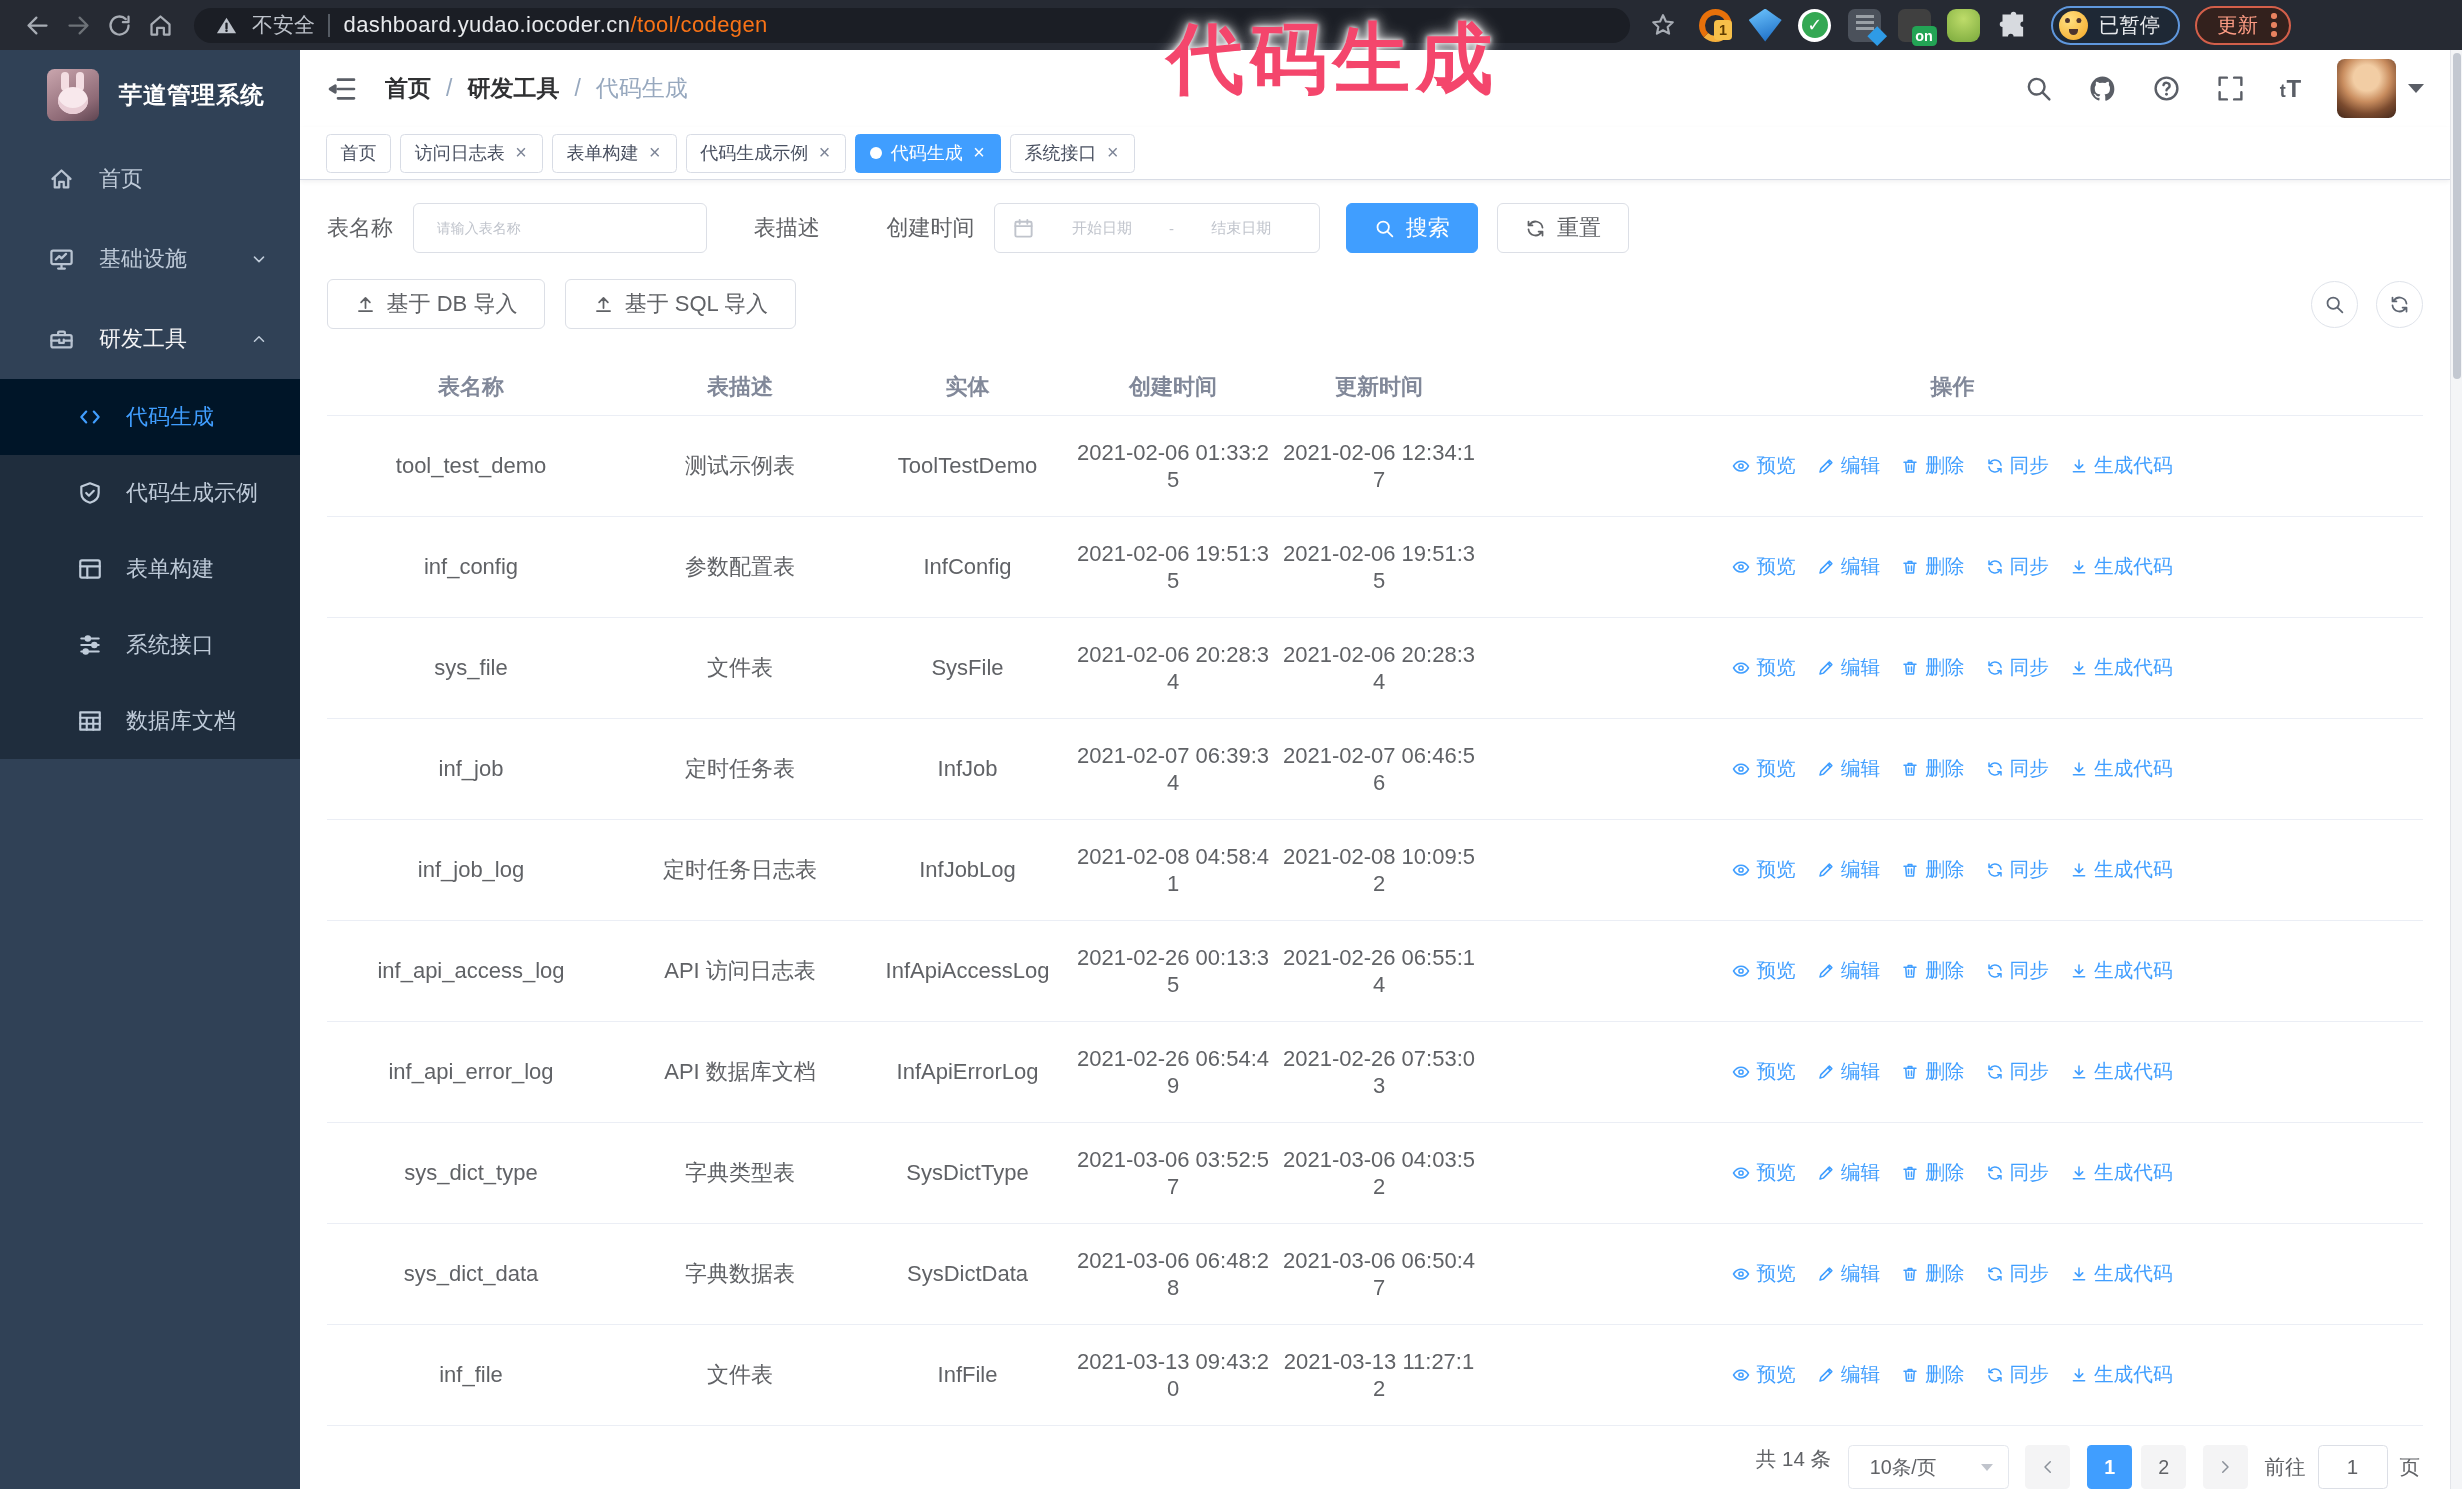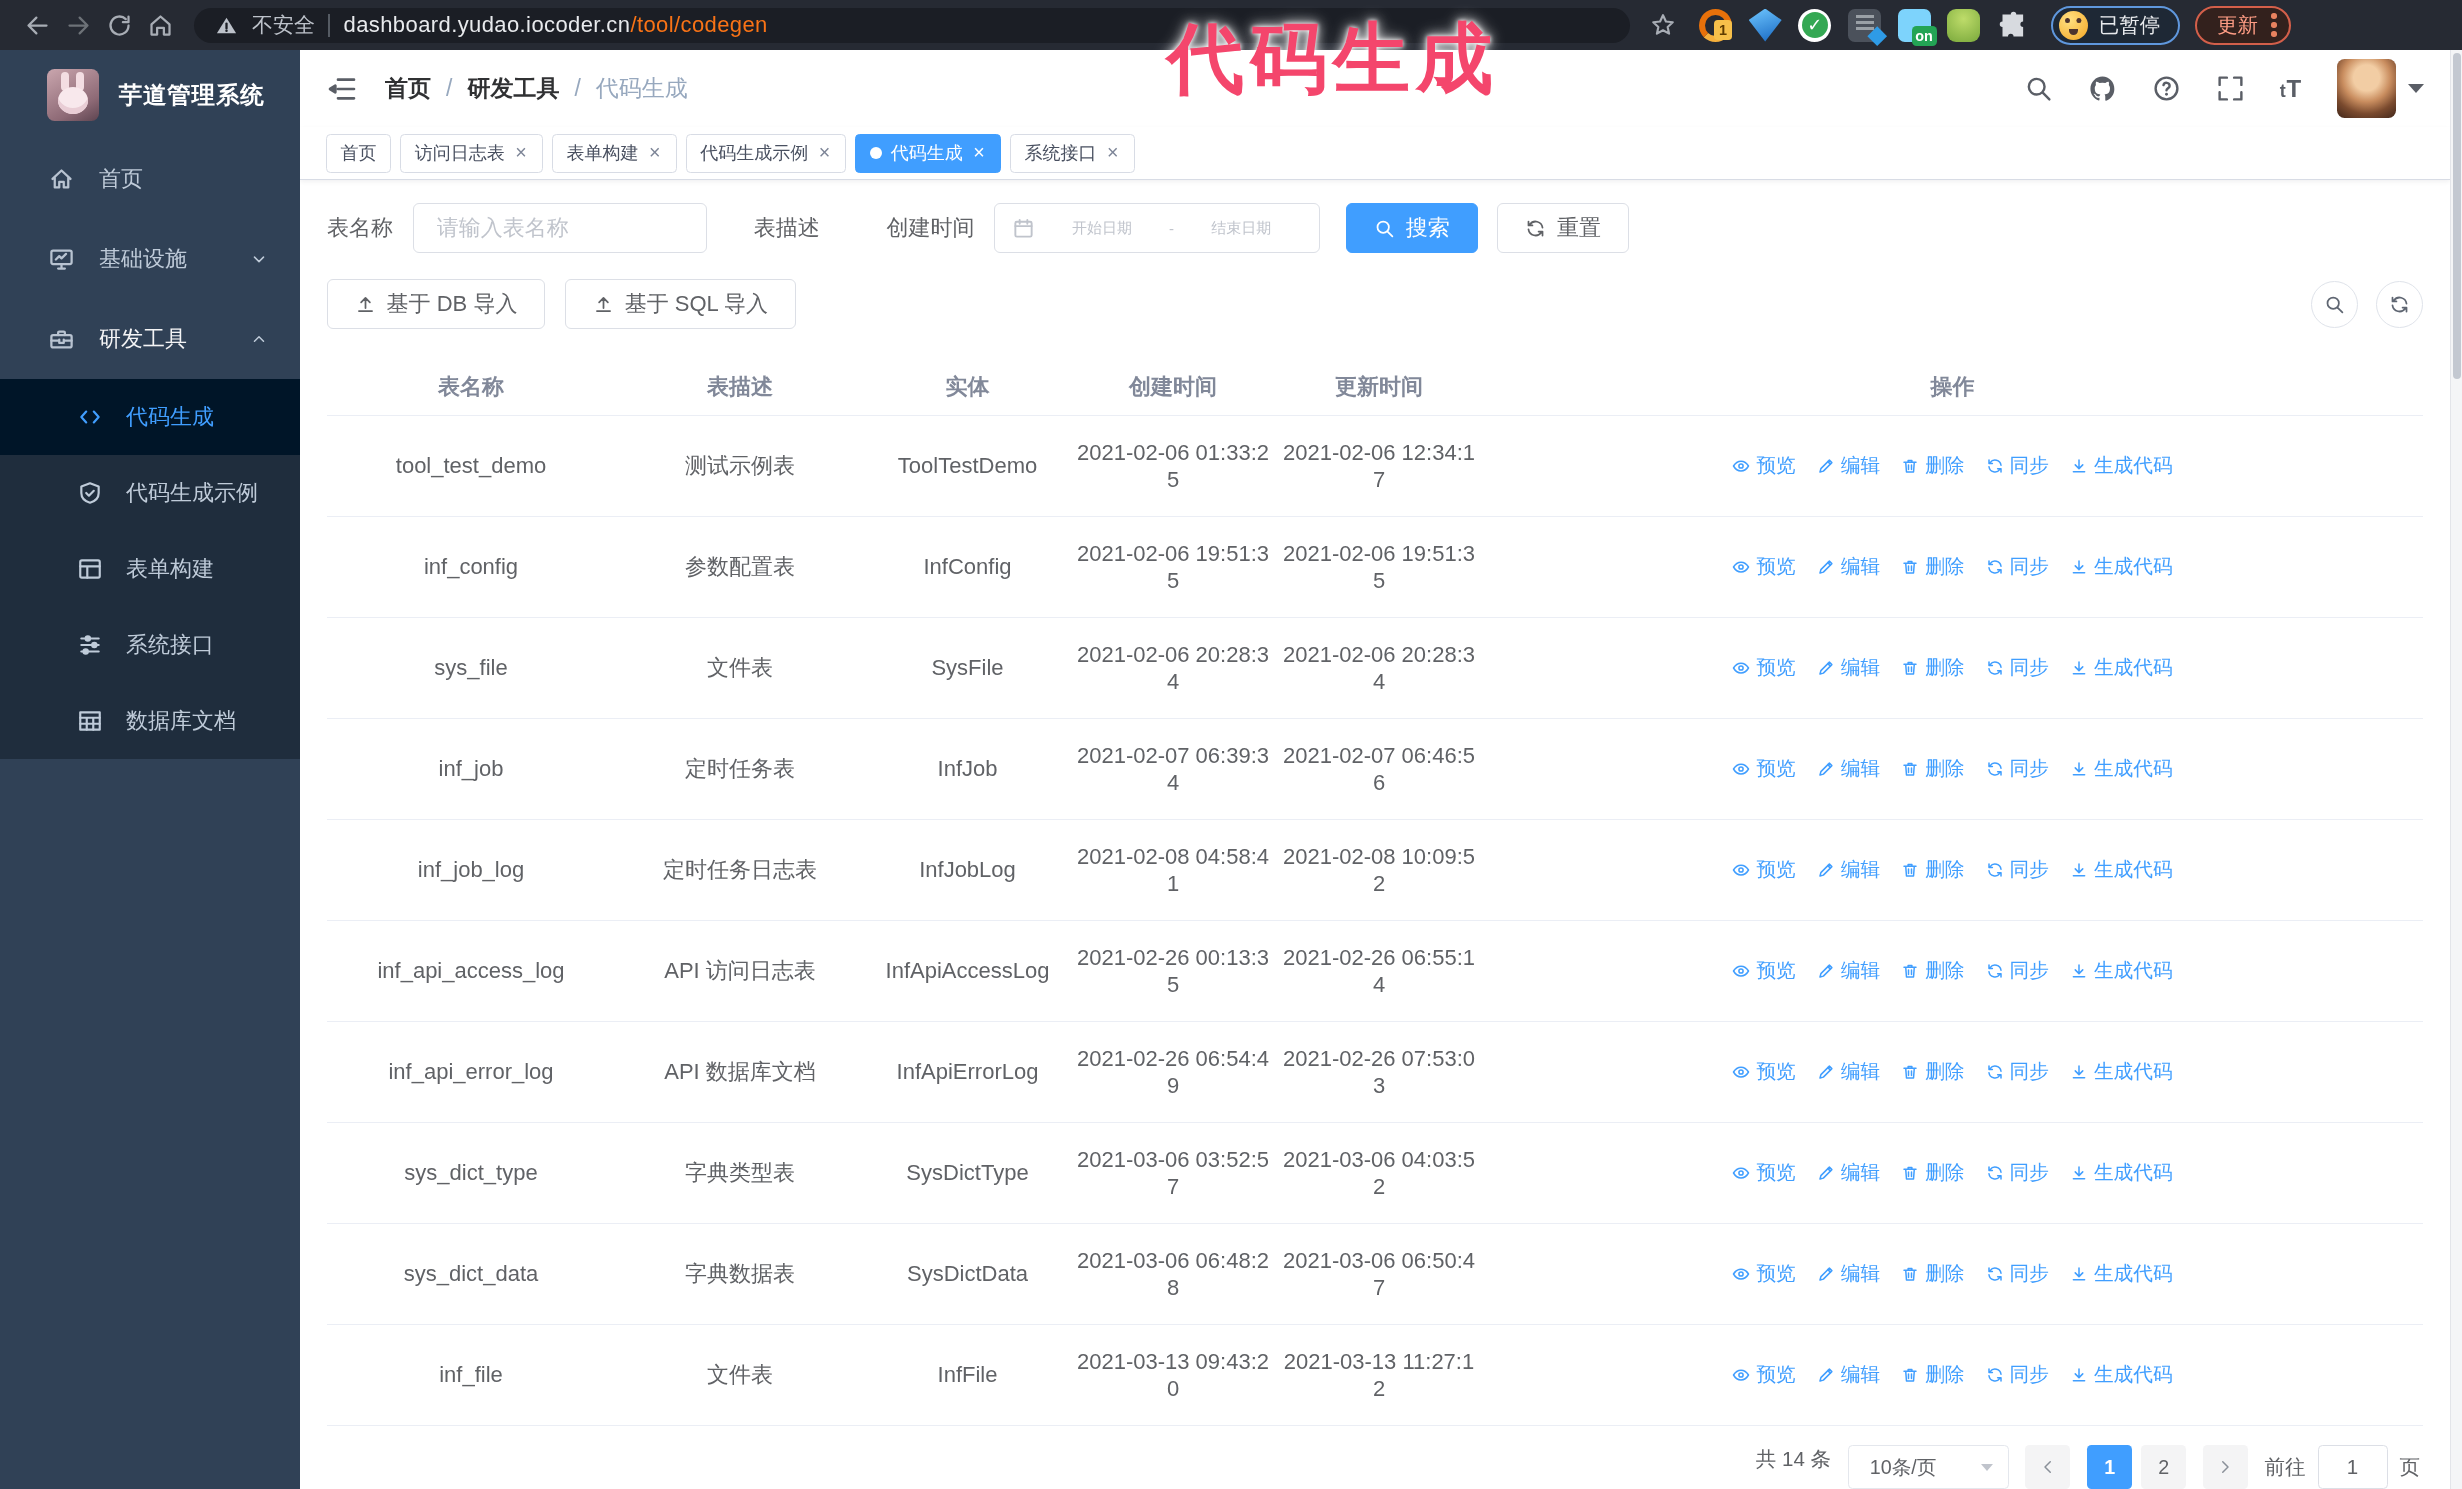--- a/index.html
+++ b/index.html
@@ -29,21 +29,21 @@
   .ext-c { border: 6.8px solid #e8710a; border-bottom-color: #f6b03c; border-radius: 50%; }
   .ext-c .ext-badge { background: #f7c04a; color: #5f3c00; }
   .ext-gem { background: linear-gradient(160deg,#6ec6ff,#1565c0); clip-path: polygon(50% 0,100% 35%,50% 100%,0 35%); border-radius: 0; }
   .ext-check { background: #fff; border-radius: 50%; display: flex; align-items: center; justify-content: center; }
   .ext-check::after { content: "✓"; width: 26px; height: 26px; border-radius: 50%; background: #34a853; color: #fff;
     font-size: 18px; font-weight: 700; display: flex; align-items: center; justify-content: center; }
   .ext-grid { background: #4b515b; }
   .ext-grid::after { content: ""; position: absolute; left: 7.6px; top: 6px; width: 18px; height: 15px;
     background: linear-gradient(#9aa0a6 3px, transparent 3px); background-size: 100% 6px; }
   .ext-grid .ext-badge { background: #2e9be6; color: #fff; clip-path: polygon(50% 0,100% 50%,50% 100%,0 50%); width: 19.7px; }
-  .ext-on { background: #7dd3fc; }
+  .ext-on { background: #404040; }
   .ext-on .ext-badge { background: #23a455; color: #fff; padding: 0 3.8px; border-radius: 4.5px; }
   .ext-bot { background: radial-gradient(circle at 50% 30%, #bedc6a, #7aa93c); border-radius: 9px; }
   .ext-puzzle { color: #d7dadf; font-size: 33px; border-radius: 0; }
   .profile-badge { margin-left: 21px; height: 39px; border: 2.3px solid #5f97dd; border-radius: 21px; background: #1e2835;
     display: flex; align-items: center; gap: 10.6px; padding: 0 18px 0 6px; color: #e8eaed; font-size: 20.5px; flex: none; }
   .face { width: 29px; height: 29px; border-radius: 50%; background: radial-gradient(circle at 35% 30%, #ffe082, #f5a623); position: relative; }
   .face::before { content: ""; position: absolute; top: 7.6px; left: 6px; width: 4.5px; height: 5.3px; border-radius: 50%;
     background: #4e342e; box-shadow: 11.4px 0 0 #4e342e; }
   .face::after { content: ""; position: absolute; bottom: 4.5px; left: 9.8px; width: 9px; height: 6px;
     background: #4e342e; border-radius: 0 0 9px 9px; }
@@ -99,21 +99,21 @@
   .tag .dot { width: 12px; height: 12px; border-radius: 50%; background: #fff; }
   .tag .close { font-size: 19.7px; line-height: 1; color: #7d8597; padding: 0 1.5px; }
   .tag.active { background: #409eff; border-color: #409eff; color: #fff; }
   .tag.active .close { color: #fff; }
 
   .content { padding: 23px 27px 0; }
   .filters { display: flex; align-items: center; }
   .f-group { display: flex; align-items: center; margin-right: 47px; }
   .f-label { font-size: 22px; color: #606266; margin-right: 19.7px; font-weight: 500; white-space: nowrap; }
   .f-input { width: 294px; height: 50px; border: 1.5px solid #dcdfe6; border-radius: 6px; padding: 0 23px;
-    font-size: 22px; color: #606266; outline: none; font-family: inherit; }
+    font-size: 14px; color: #606266; outline: none; font-family: inherit; }
   .f-input::placeholder { color: #c0c4cc; }
   .daterange { width: 326px; height: 50px; border: 1.5px solid #dcdfe6; border-radius: 6px; display: flex;
     align-items: center; padding: 0 16.7px; gap: 6px; color: #c0c4cc; font-size: 15px; margin-right: 26px; }
   .daterange .ico { font-size: 23px; }
   .daterange .ph { flex: 1; text-align: center; white-space: nowrap; }
   .btn { height: 50px; border-radius: 6px; border: 1.5px solid #dcdfe6; background: #fff; color: #606266;
     font-size: 22px; display: inline-flex; align-items: center; gap: 10.6px; padding: 0 27px; cursor: pointer;
     font-family: inherit; white-space: nowrap; }
   .btn .ico { font-size: 21px; }
   .btn.primary { background: #409eff; border-color: #409eff; color: #fff; }

